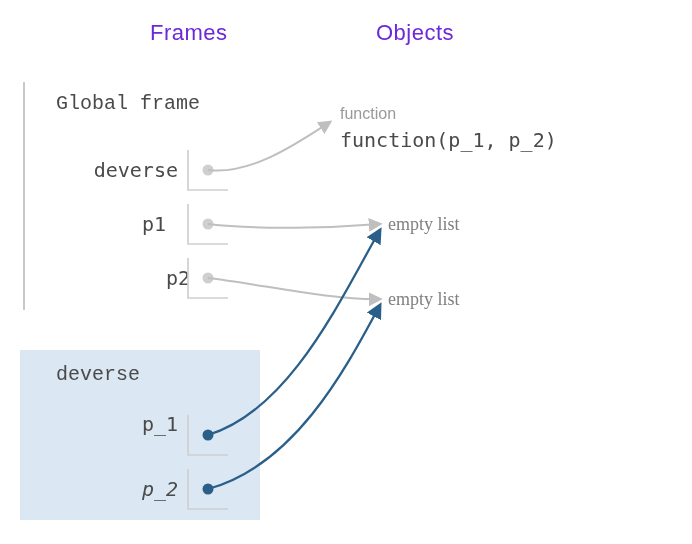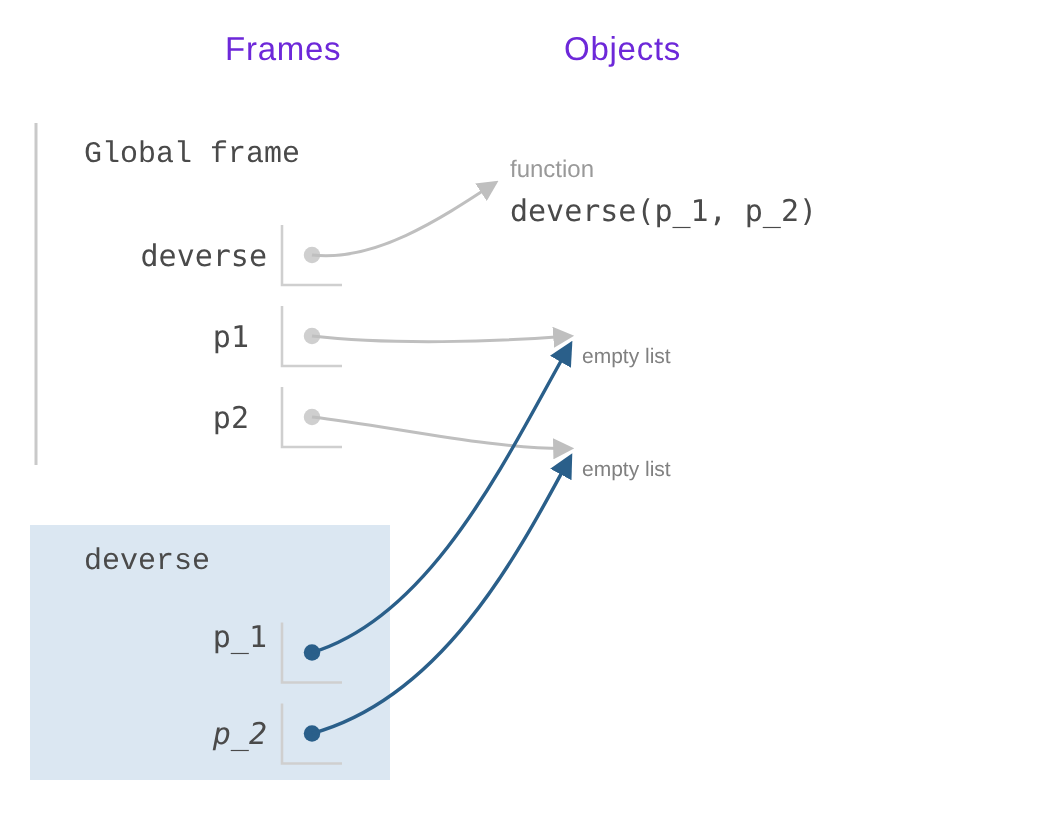--- a/index.html
+++ b/index.html
@@ -40,24 +40,23 @@
     color: #999999;
   }
   .obj-text {
     position: absolute;
     font-family: "Menlo", "Consolas", monospace;
     font-size: 20px;
     color: #4a4a4a;
   }
   .obj-list {
     position: absolute;
-    font-family: Liberation Sans, sans-serif;
-    font-size: 14px;
+    font-family: Liberation Serif, serif;
+    font-size: 18px;
     color: #808080;
-    margin-top: 15px;
   }
   .local-frame-box {
     position: absolute;
     background: #dbe7f2;
   }
   svg.overlay {
     position: absolute;
     left: 0; top: 0;
     width: 692px; height: 544px;
     pointer-events: none;
@@ -66,29 +65,29 @@
 </head>
 <body>
 
 <div class="header" style="left:150px; top:20px;">Frames</div>
 <div class="header" style="left:376px; top:20px;">Objects</div>
 
 <div class="frame-label" style="left:40px; top:92px;">Global frame</div>
 
 <div class="var-label" style="left:60px; top:158px; width:118px;">deverse</div>
 <div class="var-label" style="left:48px; top:212px; width:118px;">p1</div>
-<div class="var-label" style="left:48px; top:266px; width:118px;">p2</div>
+<div class="var-label" style="left:72px; top:266px; width:118px;">p2</div>
 
 <div class="local-frame-box" style="left:20px; top:350px; width:240px; height:170px;"></div>
 <div class="frame-label" style="left:40px; top:363px;">deverse</div>
 <div class="var-label" style="left:60px; top:412px; width:118px;">p_1</div>
 <div class="var-label" style="left:60px; top:477px; width:118px;font-style:italic;">p_2</div>
 
 <div class="obj-label-small" style="left:340px; top:105px;">function</div>
-<div class="obj-text" style="left:340px; top:128px;">deverse(p_1, p_2)</div>
+<div class="obj-text" style="left:340px; top:128px;">function(p_1, p_2)</div>
 <div class="obj-list" style="left:388px; top:214px;">empty list</div>
 <div class="obj-list" style="left:388px; top:289px;">empty list</div>
 
 <svg class="overlay" viewBox="0 0 692 544">
   <defs>
     <marker id="arrow-gray" viewBox="0 0 10 10" refX="8" refY="5" markerWidth="7" markerHeight="7" orient="auto-start-reverse">
       <path d="M 0 0 L 10 5 L 0 10 z" fill="#bfbfbf"></path>
     </marker>
     <marker id="arrow-blue" viewBox="0 0 10 10" refX="8" refY="5" markerWidth="7" markerHeight="7" orient="auto-start-reverse">
       <path d="M 0 0 L 10 5 L 0 10 z" fill="#2a5f8a"></path>

